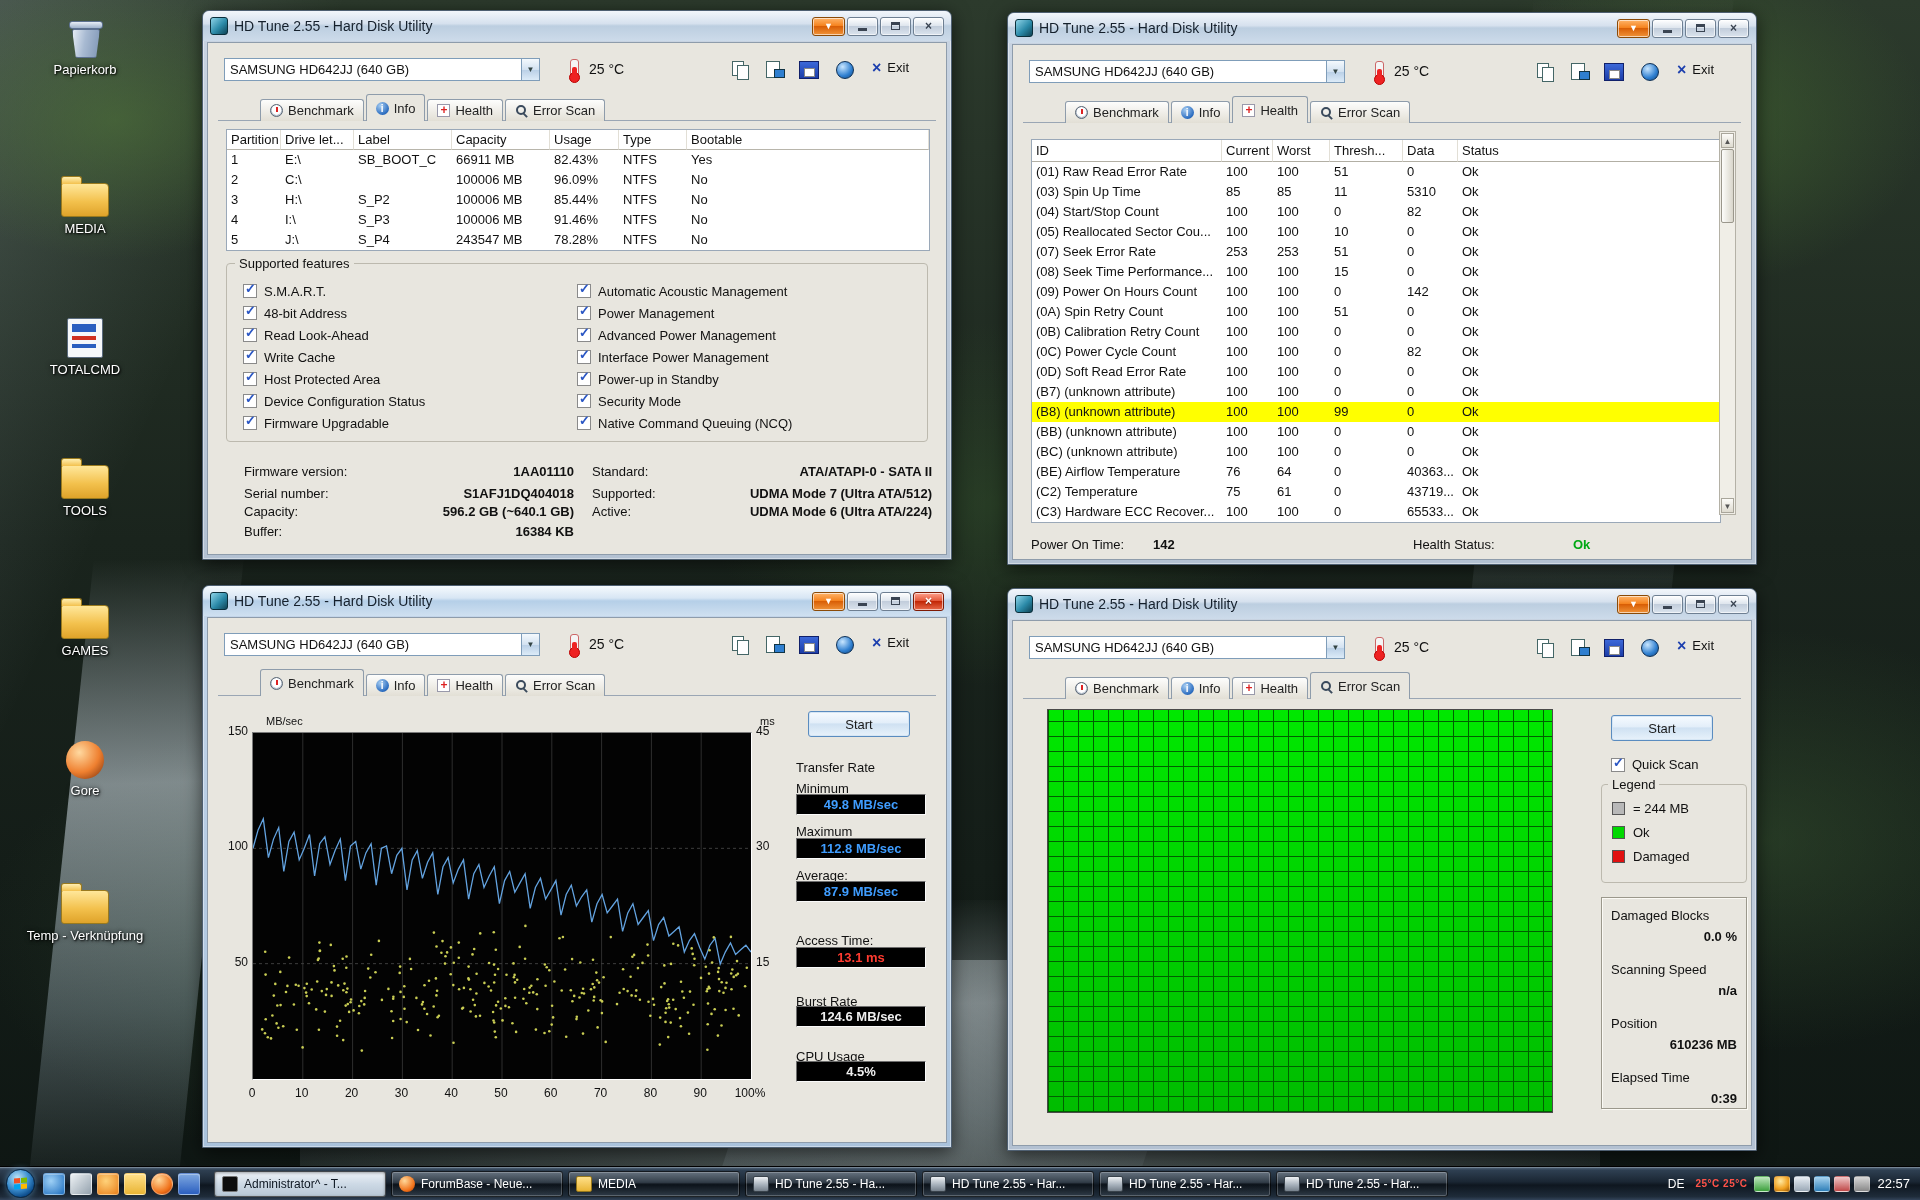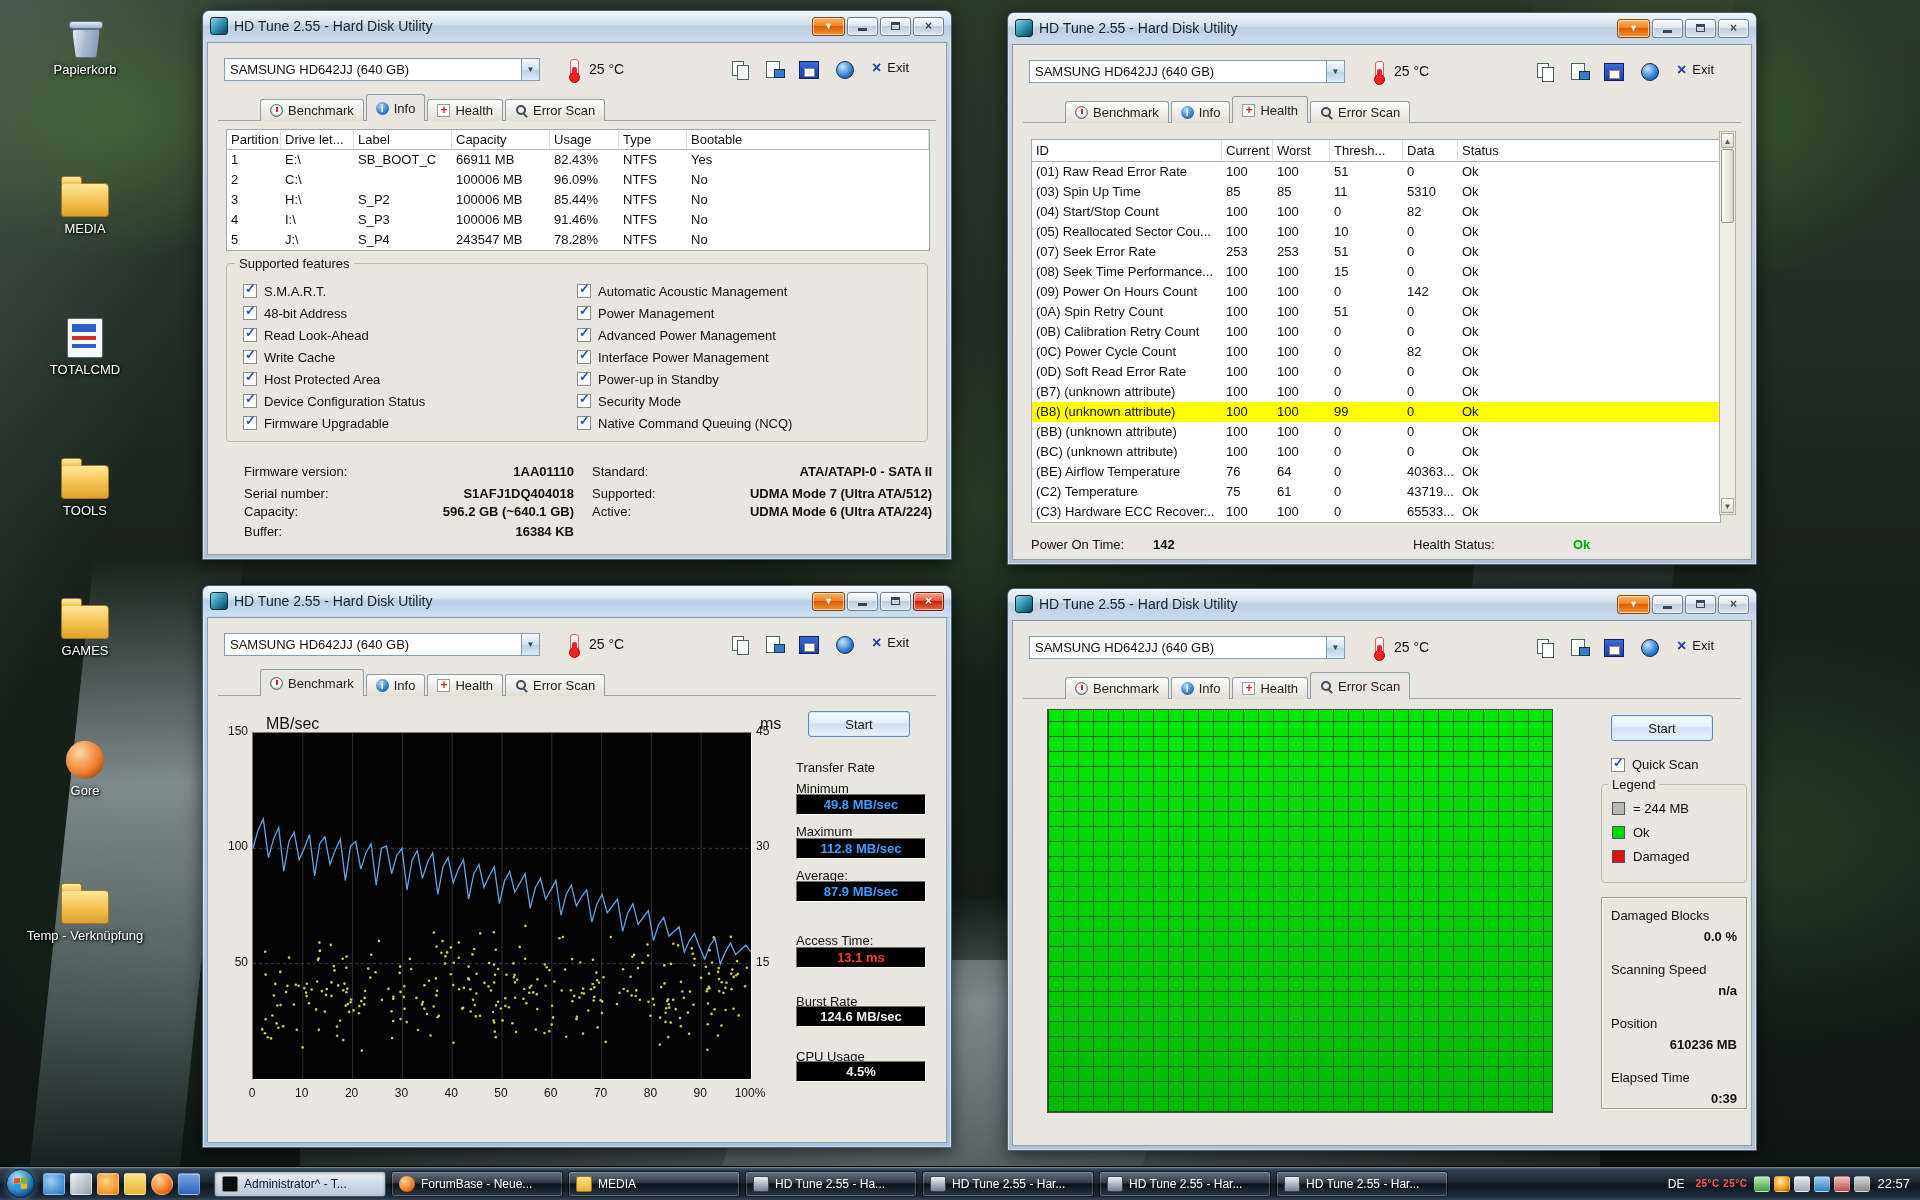--- a/index.html
+++ b/index.html
@@ -124,21 +124,21 @@
   .sb-btn.up{top:1px}.sb-btn.down{bottom:1px}
   .sb-thumb{position:absolute;left:1px;right:1px;top:17px;height:74px;background:linear-gradient(90deg,#fdfdfb,#d9d6cb);border:1px solid #9a978c;border-radius:2px;box-sizing:border-box;}
   .hfoot{position:absolute;left:0;right:0;top:492px;height:18px;}
   .hf-label{position:absolute;font-size:13px;color:#111;}
   .hf-value{position:absolute;font-size:13px;color:#111;font-weight:bold;}
   .hf-ok{position:absolute;font-size:13px;font-weight:bold;color:#00a814;}
 
   
   .graph{position:absolute;left:44px;top:114px;width:498px;height:346px;background:#030303;border:1px solid;border-color:#7a7a7a #ffffff #ffffff #7a7a7a;}
   .graph svg{display:block;}
-  .ax-unit{position:absolute;top:97px;font-size:16px;color:#111;}
+  .ax-unit{position:absolute;top:97px;font-size:11px;color:#111;}
   .tick{position:absolute;font-size:12px;color:#111;}
   .tick-l{left:6px;width:34px;text-align:right;}
   .tick-r{left:548px;width:30px;text-align:left;}
   .tick-x{top:468px;width:40px;text-align:center;}
   .vbtn{position:absolute;height:24px;display:flex;align-items:center;justify-content:center;font-size:13px;color:#1a1a1a;border-radius:3px;
     border:1px solid #5a8cc0;background:linear-gradient(#f6fbff,#e3eef9 45%,#cfe1f2 50%,#e8f2fb);box-shadow:inset 0 0 0 1px #d6e6f4;}
   .plabel{position:absolute;left:588px;font-size:13px;color:#111;white-space:nowrap;}
   .vbox{position:absolute;left:588px;width:128px;height:19px;background:#000;display:flex;align-items:center;justify-content:center;
     font-size:13px;font-weight:bold;border:1px solid;border-color:#6e6e6e #fafafa #fafafa #6e6e6e;}
   .c-blue{color:#3f9dff}.c-red{color:#ff3b30}.c-white{color:#efefef}

